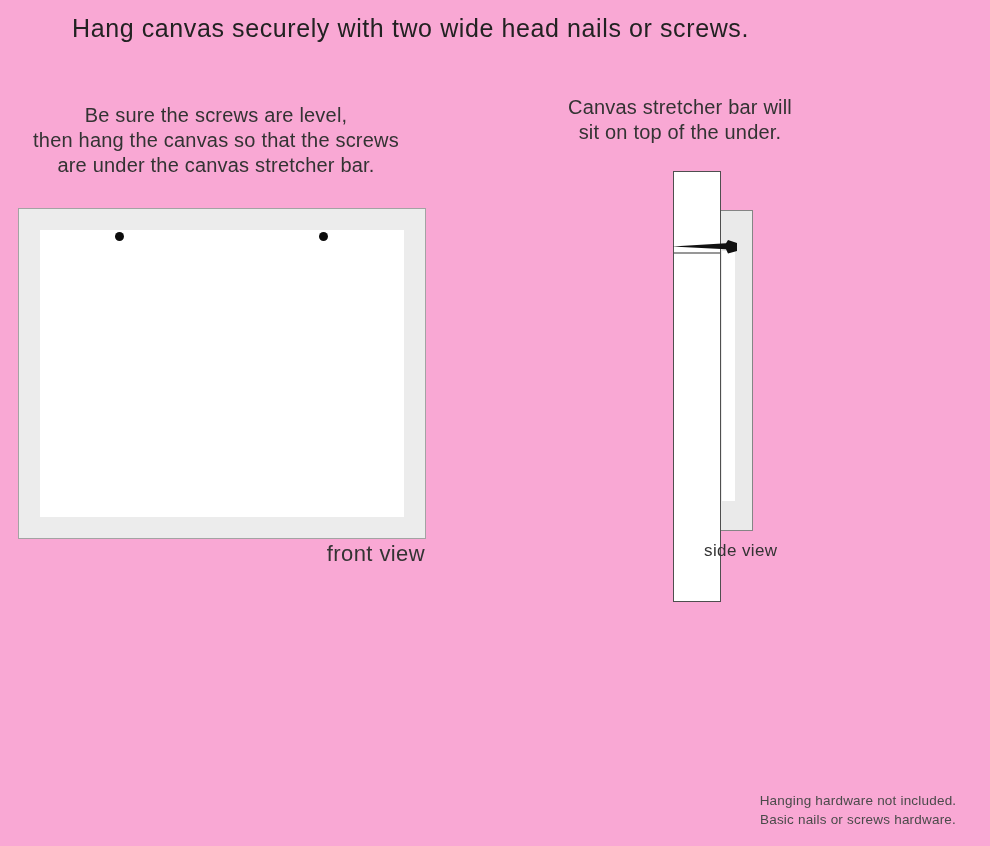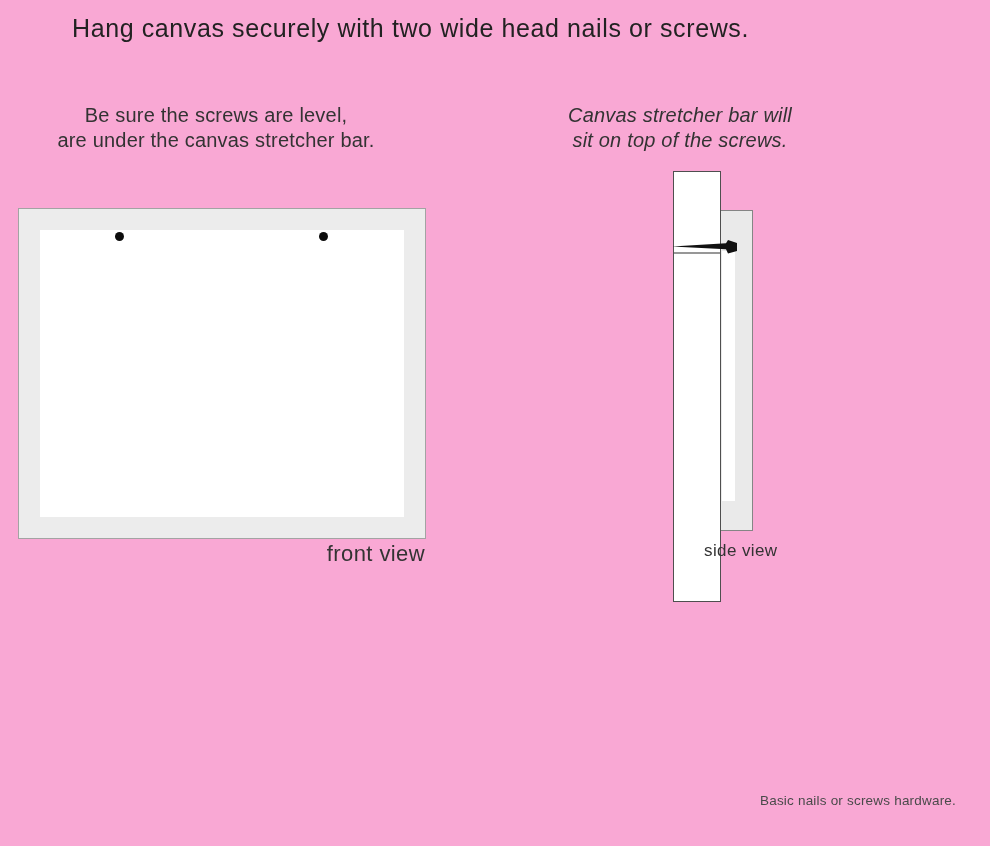--- a/index.html
+++ b/index.html
@@ -26,21 +26,21 @@
   .instr {
     position: absolute;
     text-align: center;
     font-size: 20px;
     font-weight: 300;
     line-height: 25px;
     letter-spacing: 0.2px;
     color: #333333;
   }
   .instr-front { left: 16px;  top: 103px; width: 400px; }
-  .instr-side  { left: 540px; top: 103px; width: 280px; font-style: italic; }
+  .instr-side  { left: 540px; top: 95px; width: 280px; }
   .instr span { display: block; }
 
   
   .front-frame {
     position: absolute;
     left: 18px; top: 208px;
     width: 408px; height: 331px;
     background: #ececec;
     border: 1px solid #a3a3a3;
   }
@@ -128,42 +128,44 @@
 </style>
 </head>
 <body>
 
 <div class="page">
 
   <div class="title">Hang canvas securely with two wide head nails or screws.</div>
 
   <div class="instr instr-front">
     <span>Be sure the screws are level,</span>
+    <span>then hang the canvas so that the screws</span>
     <span>are under the canvas stretcher bar.</span>
   </div>
 
   <div class="instr instr-side">
     <span>Canvas stretcher bar will</span>
-    <span>sit on top of the screws.</span>
+    <span>sit on top of the under.</span>
   </div>
 
   <div class="front-frame">
     <div class="front-inner"></div>
   </div>
   <div class="screw-dot screw-left"></div>
   <div class="screw-dot screw-right"></div>
   <div class="front-label">front view</div>
 
   <div class="side-canvas">
     <div class="side-canvas-hollow"></div>
   </div>
   <div class="side-wall"></div>
   <div class="screw-level-line"></div>
   <svg class="nail-svg" viewBox="0 0 72 20" xmlns="http://www.w3.org/2000/svg">
     <polygon points="4,10.5 58,7.2 60,4 69,7 69,15 60,17.5 58,13.2" fill="#111111" stroke="none"></polygon>
   </svg>
   <div class="side-label">side view</div>
 
   <div class="footer-note">
+    <span>Hanging hardware not included.</span>
     <span>Basic nails or screws hardware.</span>
   </div>
 
 </div>
 
 </body></html>

